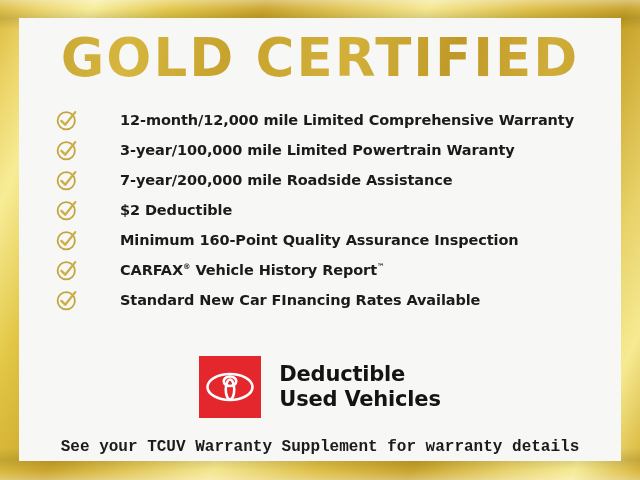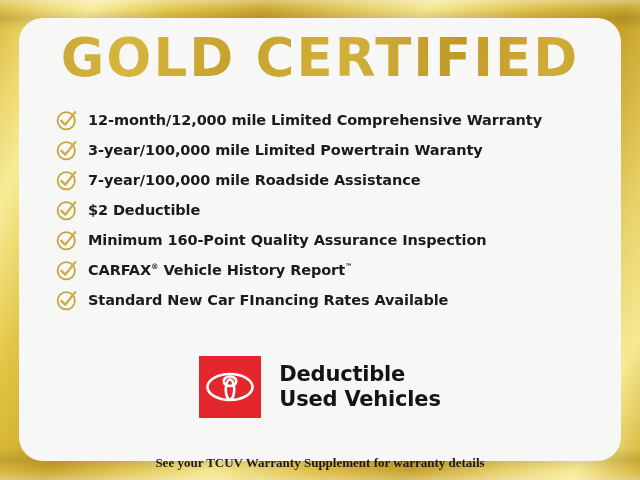--- a/index.html
+++ b/index.html
@@ -75,21 +75,20 @@
   
   .card {
     position: absolute;
     left: 19px;
     top: 18px;
     width: 602px;
     height: 443px;
     box-sizing: border-box;
     background: #f7f7f5;
     padding: 0;
-    border-radius: 24px;
   }
 
   
   .title {
     margin: 0;
     padding: 0;
     position: absolute;
     left: 0;
     right: 0;
     top: 13px;
@@ -136,20 +135,21 @@
     display: block;
   }
   .feature-label {
     font-family: "DejaVu Sans", sans-serif;
     font-weight: bold;
     font-size: 14.5px;
     color: #1b1b1b;
     letter-spacing: -0.1px;
     white-space: nowrap;
     line-height: 1;
+    margin-left: 32px;
   }
   .feature-label sup {
     font-size: 0.52em;
     vertical-align: super;
     line-height: 0;
     font-weight: bold;
   }
 
   
   .lockup {
@@ -180,25 +180,25 @@
     color: #141414;
     letter-spacing: -0.2px;
   }
   .lockup-text span { display: block; }
 
   
   .footer {
     position: absolute;
     left: 0;
     right: 0;
-    top: 437px;
+    top: 420px;
     text-align: center;
-    font-family: Liberation Serif, serif;
-    font-weight: bold;
-    font-size: 13px;
+    font-family: Liberation Mono, monospace;
+    font-weight: bold;
+    font-size: 16px;
     color: #1b1b1b;
     letter-spacing: 0px;
   }
 </style>
 </head>
 <body>
 
 <div class="badge">
   <div class="frame-sheen"></div>
 
@@ -223,21 +223,21 @@
         </svg>
         <span class="feature-label">3-year/100,000 mile Limited Powertrain Waranty</span>
       </li>
 
 
       <li class="feature">
         <svg class="check-icon" viewBox="0 0 32 32">
           <circle cx="15" cy="17" r="11.5" fill="none" stroke="#c3a53c" stroke-width="2.4"></circle>
           <path d="M8.5 17.2 L13.6 22.2 L27 5.5" fill="none" stroke="#cdae46" stroke-width="3.1" stroke-linecap="round" stroke-linejoin="round"></path>
         </svg>
-        <span class="feature-label">7-year/100,000 mile Roadside Assistance</span>
+        <span class="feature-label">7-year/200,000 mile Roadside Assistance</span>
       </li>
 
       <li class="feature">
         <svg class="check-icon" viewBox="0 0 32 32">
           <circle cx="15" cy="17" r="11.5" fill="none" stroke="#c3a53c" stroke-width="2.4"></circle>
           <path d="M8.5 17.2 L13.6 22.2 L27 5.5" fill="none" stroke="#cdae46" stroke-width="3.1" stroke-linecap="round" stroke-linejoin="round"></path>
         </svg>
         <span class="feature-label">$2 Deductible</span>
       </li>
 

